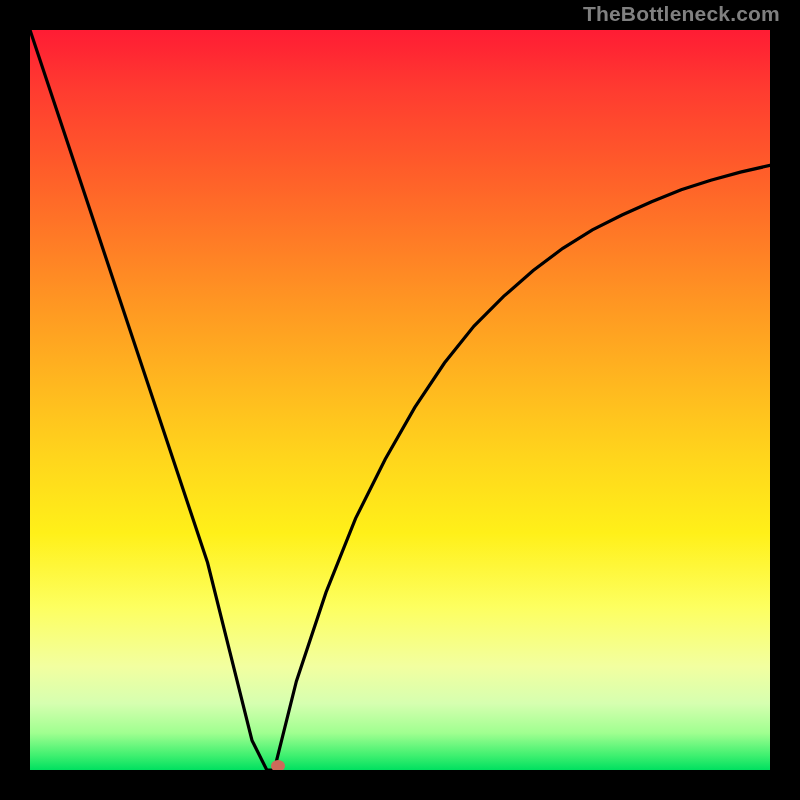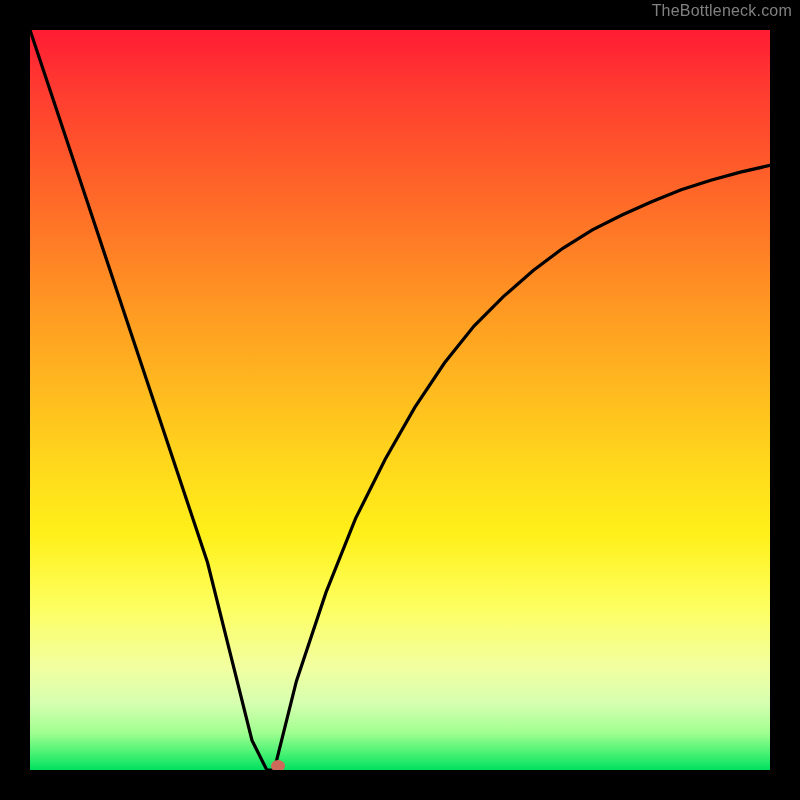--- a/index.html
+++ b/index.html
@@ -12,24 +12,24 @@
   }
   .stage {
     position: relative;
     width: 800px;
     height: 800px;
     background: #000;
   }
   .watermark {
     position: absolute;
     top: 2px;
-    right: 8px;
+    right: 20px;
     color: #808080;
-    font-size: 16px;
-    font-weight: 400;
+    font-size: 21px;
+    font-weight: 700;
     z-index: 5;
     letter-spacing: 0.2px;
   }
   .plot-area {
     position: absolute;
     left: 30px;
     top: 30px;
     width: 740px;
     height: 740px;
     overflow: hidden;

